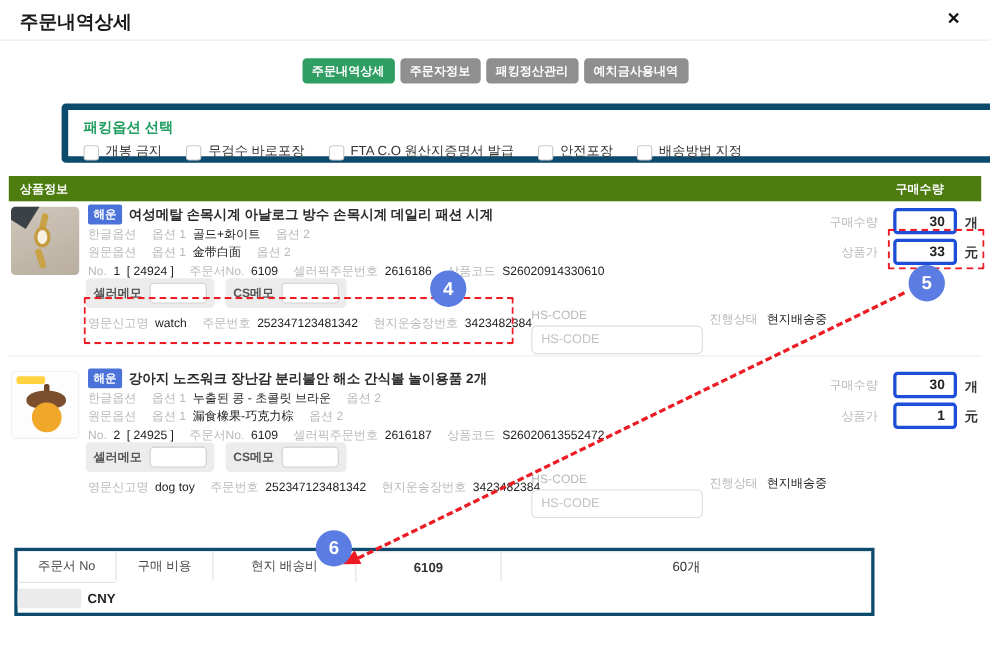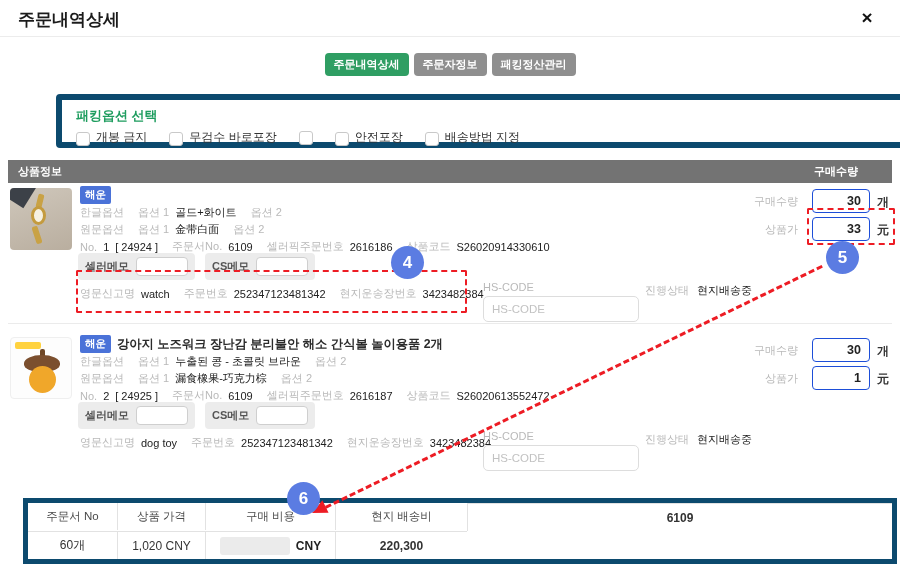--- a/index.html
+++ b/index.html
@@ -20,21 +20,21 @@
 
   
   .packing { position:absolute; left:8px; top:94px; width:884px; height:54px; border:6px solid #0c4a6e; border-radius:4px;margin-left:48px; }
   .packing-title { position:absolute; left:14px; top:7px; font-size:13px; font-weight:800; color:#1f9d5f; }
   .packing-opts { position:absolute; left:14px; top:29px; display:flex; gap:22px; align-items:center; }
   .chk { display:flex; align-items:flex-end; gap:6px; }
   .chk-box { width:14px; height:14px; border:1.5px solid #c9c9c9; border-radius:3px; background:#fff; cursor:pointer; }
   .chk-label { font-size:12px; color:#333; }
 
   
-  .sec-bar { position:absolute; left:8px; top:160px; width:884px; height:23px; background:#737373; color:#fff;
+  .sec-bar { position:absolute; left:8px; top:160px; width:884px; height:23px; background:#4d7c0f; color:#fff;
              font-size:11px; font-weight:700; display:flex; align-items:center; }
   .sec-bar .l { margin-left:10px; }
   .sec-bar .r { position:absolute; right:34px; }
 
   
   .product { position:absolute; left:0; width:900px; }
   .p1 { top:186px; height:137px; }
   .p2 { top:335px; height:137px; }
   .thumb { position:absolute; left:10px; top:2px; width:62px; height:62px; border-radius:4px; overflow:hidden; }
   .thumb>div { position:absolute; }
@@ -63,28 +63,28 @@
   .memo-label { font-size:11px; font-weight:700; color:#555; }
   .memo-input { width:52px; height:19px; border:1px solid #cfcfcf; border-radius:4px; background:#fff; }
 
   .hs-label { position:absolute; left:483px; font-size:11px; color:#b9b9b9; }
   .hs-input { position:absolute; left:483px; width:156px; height:26px; border:1px solid #ddd; border-radius:5px;
               font-size:11.5px; color:#333; padding:0 8px; }
   .hs-input::placeholder { color:#c2c2c2; }
   .status-row { position:absolute; left:645px; display:flex; gap:8px; align-items:center; }
 
   .qp-label { position:absolute; left:740px; width:58px; text-align:right; font-size:11px; color:#b9b9b9; }
-  .qp-input { position:absolute; left:812px; width:58px; height:24px; border:1px solid #1d4ed8; border-radius:4px;
+  .qp-input { position:absolute; left:812px; width:58px; height:24px; border:3px solid #1d4ed8; border-radius:4px;
               text-align:right; font-weight:700; font-size:12.5px; color:#222; padding:0 8px; }
   .qp-unit { position:absolute; left:877px; font-size:12px; font-weight:600; color:#333; }
 
   .hr-mid { position:absolute; left:8px; top:323px; width:884px; border-top:1px solid #ebebeb; }
 
   
-  .summary { position:absolute; left:23px; top:498px; width:874px; border:5px solid #0c4a6e;
+  .summary { position:absolute; left:13px; top:498px; width:782px; border:3px solid #0c4a6e;
              display:grid; grid-template-columns:89px 88px 130px 132px 1fr; }
   .summary .cell { height:27px; display:flex; align-items:center; justify-content:center; font-size:11.5px; color:#4a4a4a; border-left:1px solid #e2e2e2; }
   .summary .cell:first-child { border-left:none; }
   .summary .bcell { height:28px; border-top:1px solid #e2e2e2; display:flex; align-items:center; justify-content:center;
                     font-size:12px; color:#333; border-left:1px solid #e2e2e2; gap:6px; }
   .summary .bcell:nth-child(6) { border-left:none; }
   .bold { font-weight:800; }
   .pill { width:70px; height:18px; background:#ebebeb; border-radius:3px; }
   .cny { font-weight:800; font-size:12px; color:#222; }
 
@@ -109,35 +109,37 @@
 <div id="app">
 
   <div class="page-title">주문내역상세</div>
   <div class="close-btn">×</div>
   <div class="hr-top"></div>
 
   <div class="tabs">
     <div class="tab active">주문내역상세</div>
     <div class="tab">주문자정보</div>
     <div class="tab">패킹정산관리</div>
+    <div class="tab">예치금사용내역</div>
   </div>
 
   <div class="packing">
     <div class="packing-title">패킹옵션 선택</div>
     <div class="packing-opts">
       <div class="chk">
         <div class="chk-box"></div>
         <div class="chk-label">개봉 금지</div>
       </div>
       <div class="chk">
         <div class="chk-box"></div>
         <div class="chk-label">무검수 바로포장</div>
       </div>
       <div class="chk">
         <div class="chk-box"></div>
+        <div class="chk-label">FTA C.O 원산지증명서 발급</div>
       </div>
       <div class="chk">
         <div class="chk-box"></div>
         <div class="chk-label">안전포장</div>
       </div>
       <div class="chk">
         <div class="chk-box"></div>
         <div class="chk-label">배송방법 지정</div>
       </div>
     </div>
@@ -150,20 +152,21 @@
 
   <div class="product p1">
     <div class="thumb t-watch">
       <div class="sleeve"></div>
         <div class="strap1"></div>
         <div class="face"></div>
         <div class="strap2"></div>
     </div>
     <div class="row" style="top:0px;">
       <span class="badge">해운</span>
+      <span class="ptitle">여성메탈 손목시계 아날로그 방수 손목시계 데일리 패션 시계</span>
     </div>
     <div class="row" style="top:19px;">
       <span class="lbl">한글옵션</span>
       <span class="lbl sp">옵션 1</span>
       <span class="val sp2">골드+화이트</span>
       <span class="lbl sp">옵션 2</span>
     </div>
     <div class="row" style="top:36px;">
       <span class="lbl">원문옵션</span>
       <span class="lbl sp">옵션 1</span>
@@ -276,31 +279,28 @@
     <div class="qp-label" style="top:8px;">구매수량</div>
     <input class="qp-input" style="top: 3px;" value="30">
     <div class="qp-unit" style="top:8px;">개</div>
     <div class="qp-label" style="top:36px;">상품가</div>
     <input class="qp-input" style="top: 31px;" value="1">
     <div class="qp-unit" style="top:36px;">元</div>
   </div>
 
   <div class="summary">
     <div class="cell">주문서 No</div>
-    <div class="cell">상품 가격</div>
     <div class="cell">구매 비용</div>
     <div class="cell">현지 배송비</div>
     <div class="bcell bold">6109</div>
     <div class="bcell">60개</div>
-    <div class="bcell">1,020 CNY</div>
     <div class="bcell">
       <span class="pill"></span>
       <span class="cny">CNY</span>
     </div>
-    <div class="bcell bold">220,300</div>
   </div>
 
   <div class="dash-box box4"></div>
   <div class="dash-box box5"></div>
   <div class="dash-line"></div>
   <div class="arrow6"></div>
   <div class="num-circle c4">4</div>
   <div class="num-circle c5">5</div>
   <div class="num-circle c6">6</div>
 

